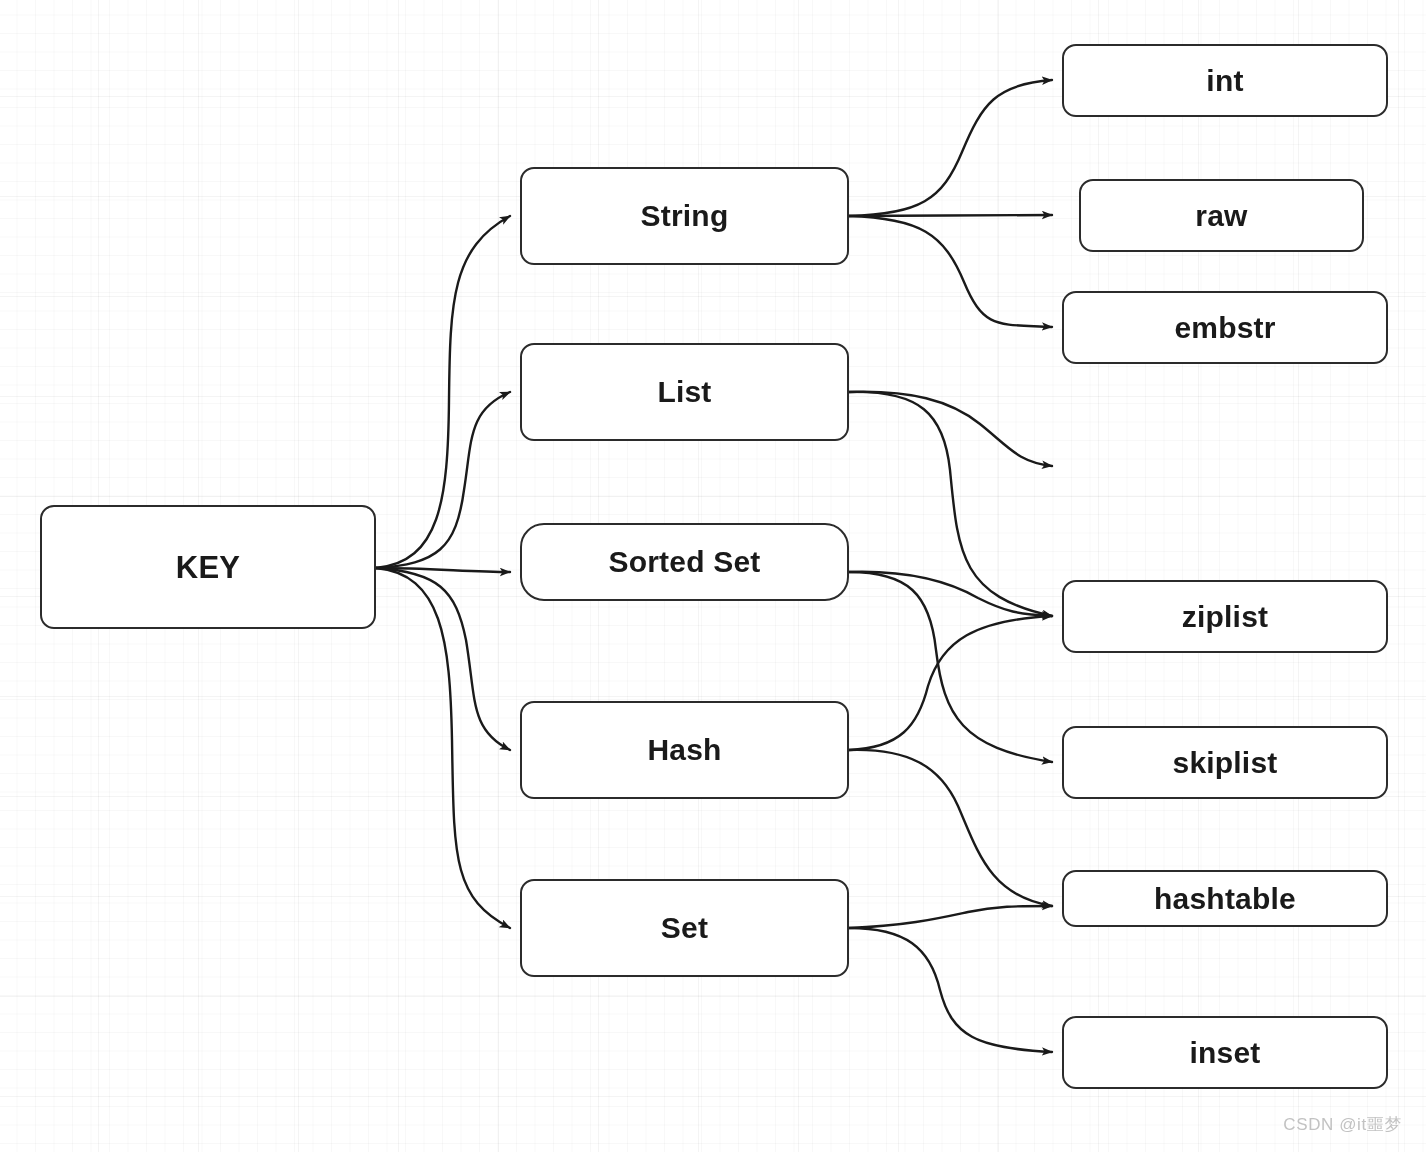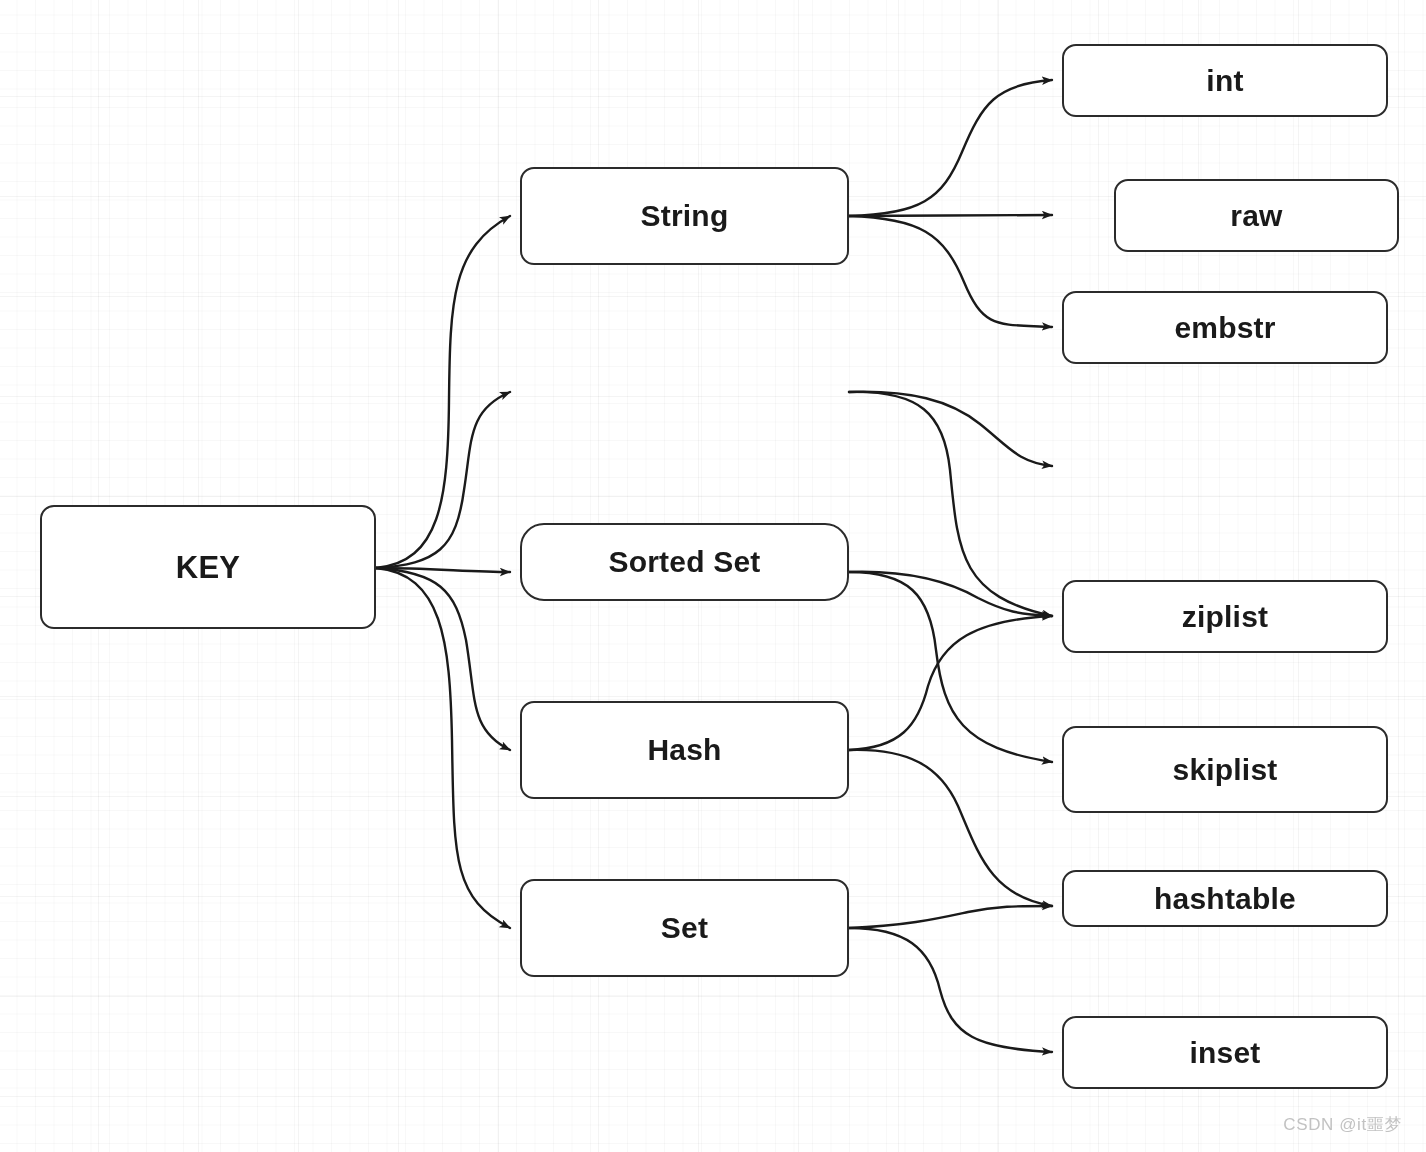--- a/index.html
+++ b/index.html
@@ -106,43 +106,46 @@
     </g>
   </svg>
 
   <div class="node key-node" style="left:40px; top:505px; width:336px; height:124px;">
     <span class="node-label">KEY</span>
   </div>
 
   <div class="node" style="left:520px; top:167px; width:329px; height:98px;">
     <span class="node-label">String</span>
   </div>
+  <div class="node" style="left:520px; top:343px; width:329px; height:98px;">
+    <span class="node-label">List</span>
+  </div>
   <div class="node" style="left:520px; top:523px; width:329px; height:78px;border-radius:24px;">
     <span class="node-label">Sorted Set</span>
   </div>
   <div class="node" style="left:520px; top:701px; width:329px; height:98px;">
     <span class="node-label">Hash</span>
   </div>
   <div class="node" style="left:520px; top:879px; width:329px; height:98px;">
     <span class="node-label">Set</span>
   </div>
 
   <div class="node" style="left:1062px; top:44px; width:326px; height:73px;">
     <span class="node-label">int</span>
   </div>
-  <div class="node" style="left:1114px; top:179px; width:285px; height:73px;">
+  <div class="node" style="left:1079px; top:179px; width:285px; height:73px;">
     <span class="node-label">raw</span>
   </div>
   <div class="node" style="left:1062px; top:291px; width:326px; height:73px;text-align:center;">
     <span class="node-label">embstr</span>
   </div>
   <div class="node" style="left:1062px; top:580px; width:326px; height:73px;">
     <span class="node-label">ziplist</span>
   </div>
-  <div class="node" style="left:1062px; top:726px; width:326px; height:87px;">
+  <div class="node" style="left:1062px; top:726px; width:326px; height:73px;">
     <span class="node-label">skiplist</span>
   </div>
   <div class="node" style="left:1062px; top:870px; width:326px; height:57px;">
     <span class="node-label">hashtable</span>
   </div>
   <div class="node" style="left:1062px; top:1016px; width:326px; height:73px;">
     <span class="node-label">inset</span>
   </div>
 
   <div class="watermark">CSDN @it噩梦</div>

